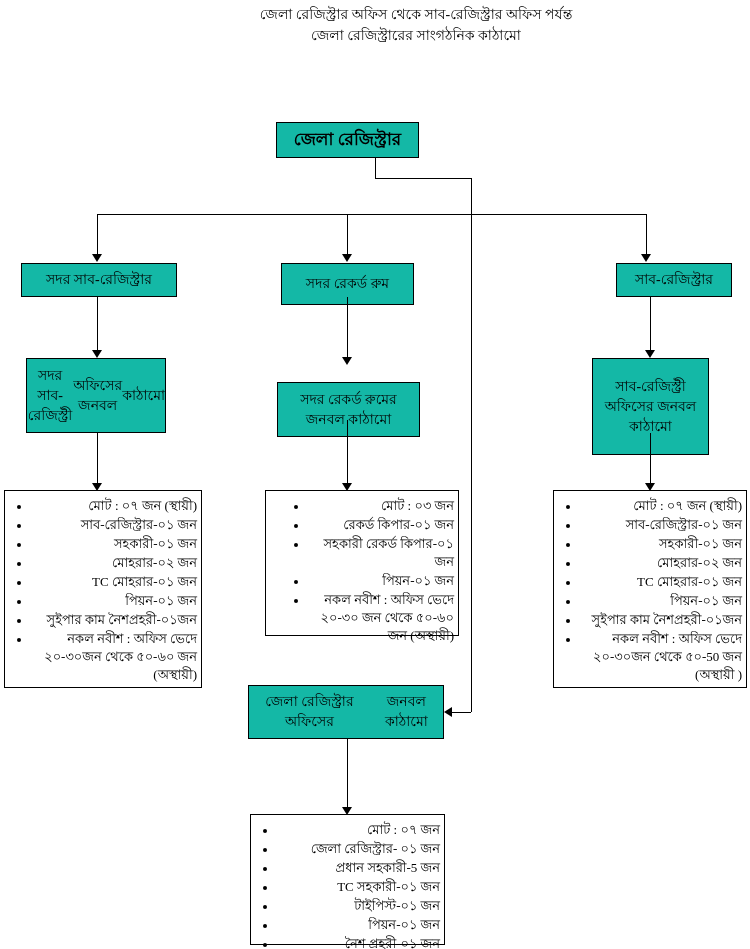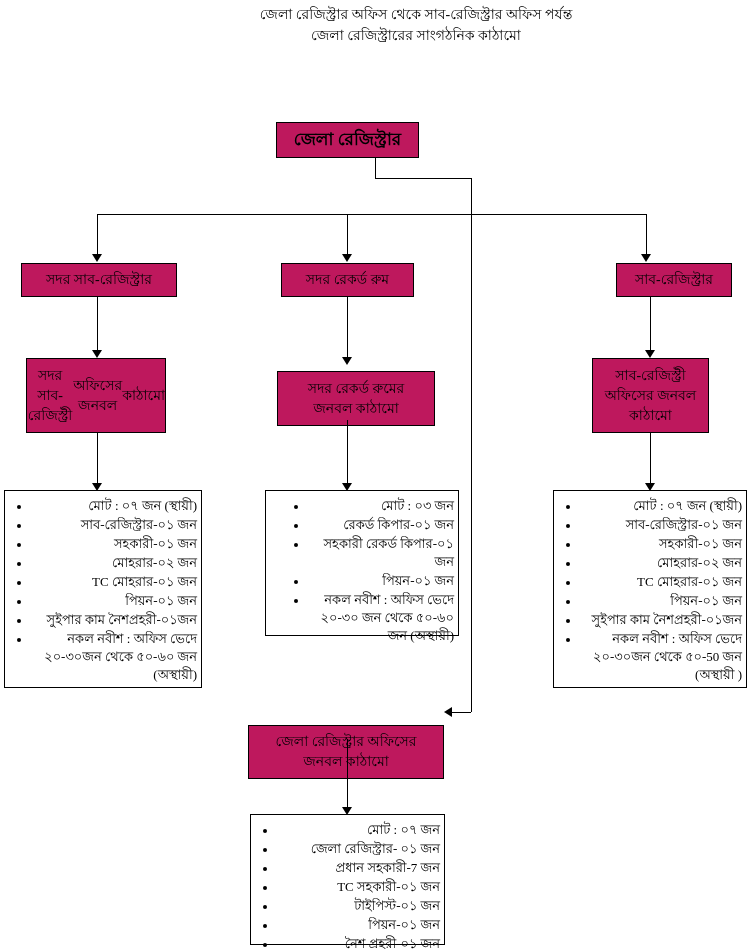--- a/index.html
+++ b/index.html
@@ -23,21 +23,21 @@
     width: 100%;
     text-align: center;
     font-size: 14px;
     line-height: 21px;
   }
   .title-line { display: block; }
 
   .box {
     position: absolute;
     border: 1px solid #000000;
-    background: #be185d;
+    background: #14b8a6;
     box-sizing: border-box;
     display: flex;
     align-items: center;
     justify-content: center;
     text-align: center;
     font-size: 14px;
     line-height: 20px;
   }
   .box.root {
     font-size: 17px;
@@ -119,21 +119,21 @@
   <div class="arrow arrow-down" style="left:641px; top:254px;"></div>
 
   <div class="line vline" style="left:471px; top:214px; width:1px; height:498px;"></div>
   <div class="line hline" style="left:452px; top:712px; width:19px; height:1px;"></div>
   <div class="arrow arrow-left" style="left:444px; top:707px;"></div>
 
   <div class="box" style="left:21px; top:263px; width:156px; height:34px;">
     <span class="inner">সদর সাব-রেজিস্ট্রার</span>
   </div>
 
-  <div class="box" style="left:281px; top:263px; width:133px; height:34px;">
+  <div class="box" style="left:281px; top:263px; width:133px; height:42px;">
     <span class="inner">সদর রেকর্ড রুম</span>
   </div>
 
   <div class="box" style="left:616px; top:263px; width:116px; height:34px;">
     <span class="inner">সাব-রেজিস্ট্রার</span>
   </div>
 
   <div class="line vline" style="left:97px; top:297px; width:1px; height:55px;"></div>
   <div class="arrow arrow-down" style="left:92px; top:350px;"></div>
 
@@ -142,26 +142,26 @@
 
   <div class="line vline" style="left:650px; top:297px; width:1px; height:55px;"></div>
   <div class="arrow arrow-down" style="left:645px; top:350px;"></div>
 
   <div class="box" style="left:26px; top:358px; width:140px; height:75px; flex-direction:row;">
     <span>সদর সাব-রেজিস্ট্রী</span>
     <span>অফিসের জনবল</span>
     <span>কাঠামো</span>
   </div>
 
-  <div class="box" style="left:277px; top:371px; width:158px; height:55px; flex-direction:column;">
+  <div class="box" style="left:277px; top:382px; width:143px; height:55px; flex-direction:column;">
     <span>সদর রেকর্ড রুমের</span>
     <span>জনবল কাঠামো</span>
   </div>
 
-  <div class="box" style="left:592px; top:358px; width:117px; height:75px; flex-direction:column;">
+  <div class="box" style="left:592px; top:358px; width:117px; height:97px; flex-direction:column;">
     <span>সাব-রেজিস্ট্রী</span>
     <span>অফিসের জনবল</span>
     <span>কাঠামো</span>
   </div>
 
   <div class="line vline" style="left:97px; top:433px; width:1px; height:52px;"></div>
   <div class="arrow arrow-down" style="left:92px; top:483px;"></div>
 
   <div class="line vline" style="left:347px; top:420px; width:1px; height:65px;"></div>
   <div class="arrow arrow-down" style="left:342px; top:483px;"></div>
@@ -198,33 +198,33 @@
       <li>সাব-রেজিস্ট্রার-০১ জন</li>
       <li>সহকারী-০১ জন</li>
       <li>মোহরার-০২ জন</li>
       <li>TC মোহরার-০১ জন</li>
       <li>পিয়ন-০১ জন</li>
       <li>সুইপার কাম নৈশপ্রহরী-০১জন</li>
       <li>নকল নবীশ : অফিস ভেদে ২০-৩০জন থেকে ৫০-50 জন (অস্থায়ী )</li>
     </ul>
   </div>
 
-  <div class="box" style="left:248px; top:685px; width:196px; height:54px; flex-direction:column;margin-top:40px;">
+  <div class="box" style="left:248px; top:685px; width:196px; height:54px; flex-direction:row;">
     <span>জেলা রেজিস্ট্রার অফিসের</span>
     <span>জনবল কাঠামো</span>
   </div>
 
   <div class="line vline" style="left:347px; top:739px; width:1px; height:70px;"></div>
   <div class="arrow arrow-down" style="left:342px; top:807px;"></div>
 
   <div class="listbox" style="left:250px; top:814px; width:195px; height:131px;">
     <ul>
       <li>মোট : ০৭ জন</li>
       <li>জেলা রেজিস্ট্রার- ০১ জন</li>
-      <li>প্রধান সহকারী-7 জন</li>
+      <li>প্রধান সহকারী-5 জন</li>
       <li>TC সহকারী-০১ জন</li>
       <li>টাইপিস্ট-০১ জন</li>
       <li>পিয়ন-০১ জন</li>
       <li>নৈশ প্রহরী-০১ জন</li>
 
     </ul>
   </div>
 
 </div>
 

